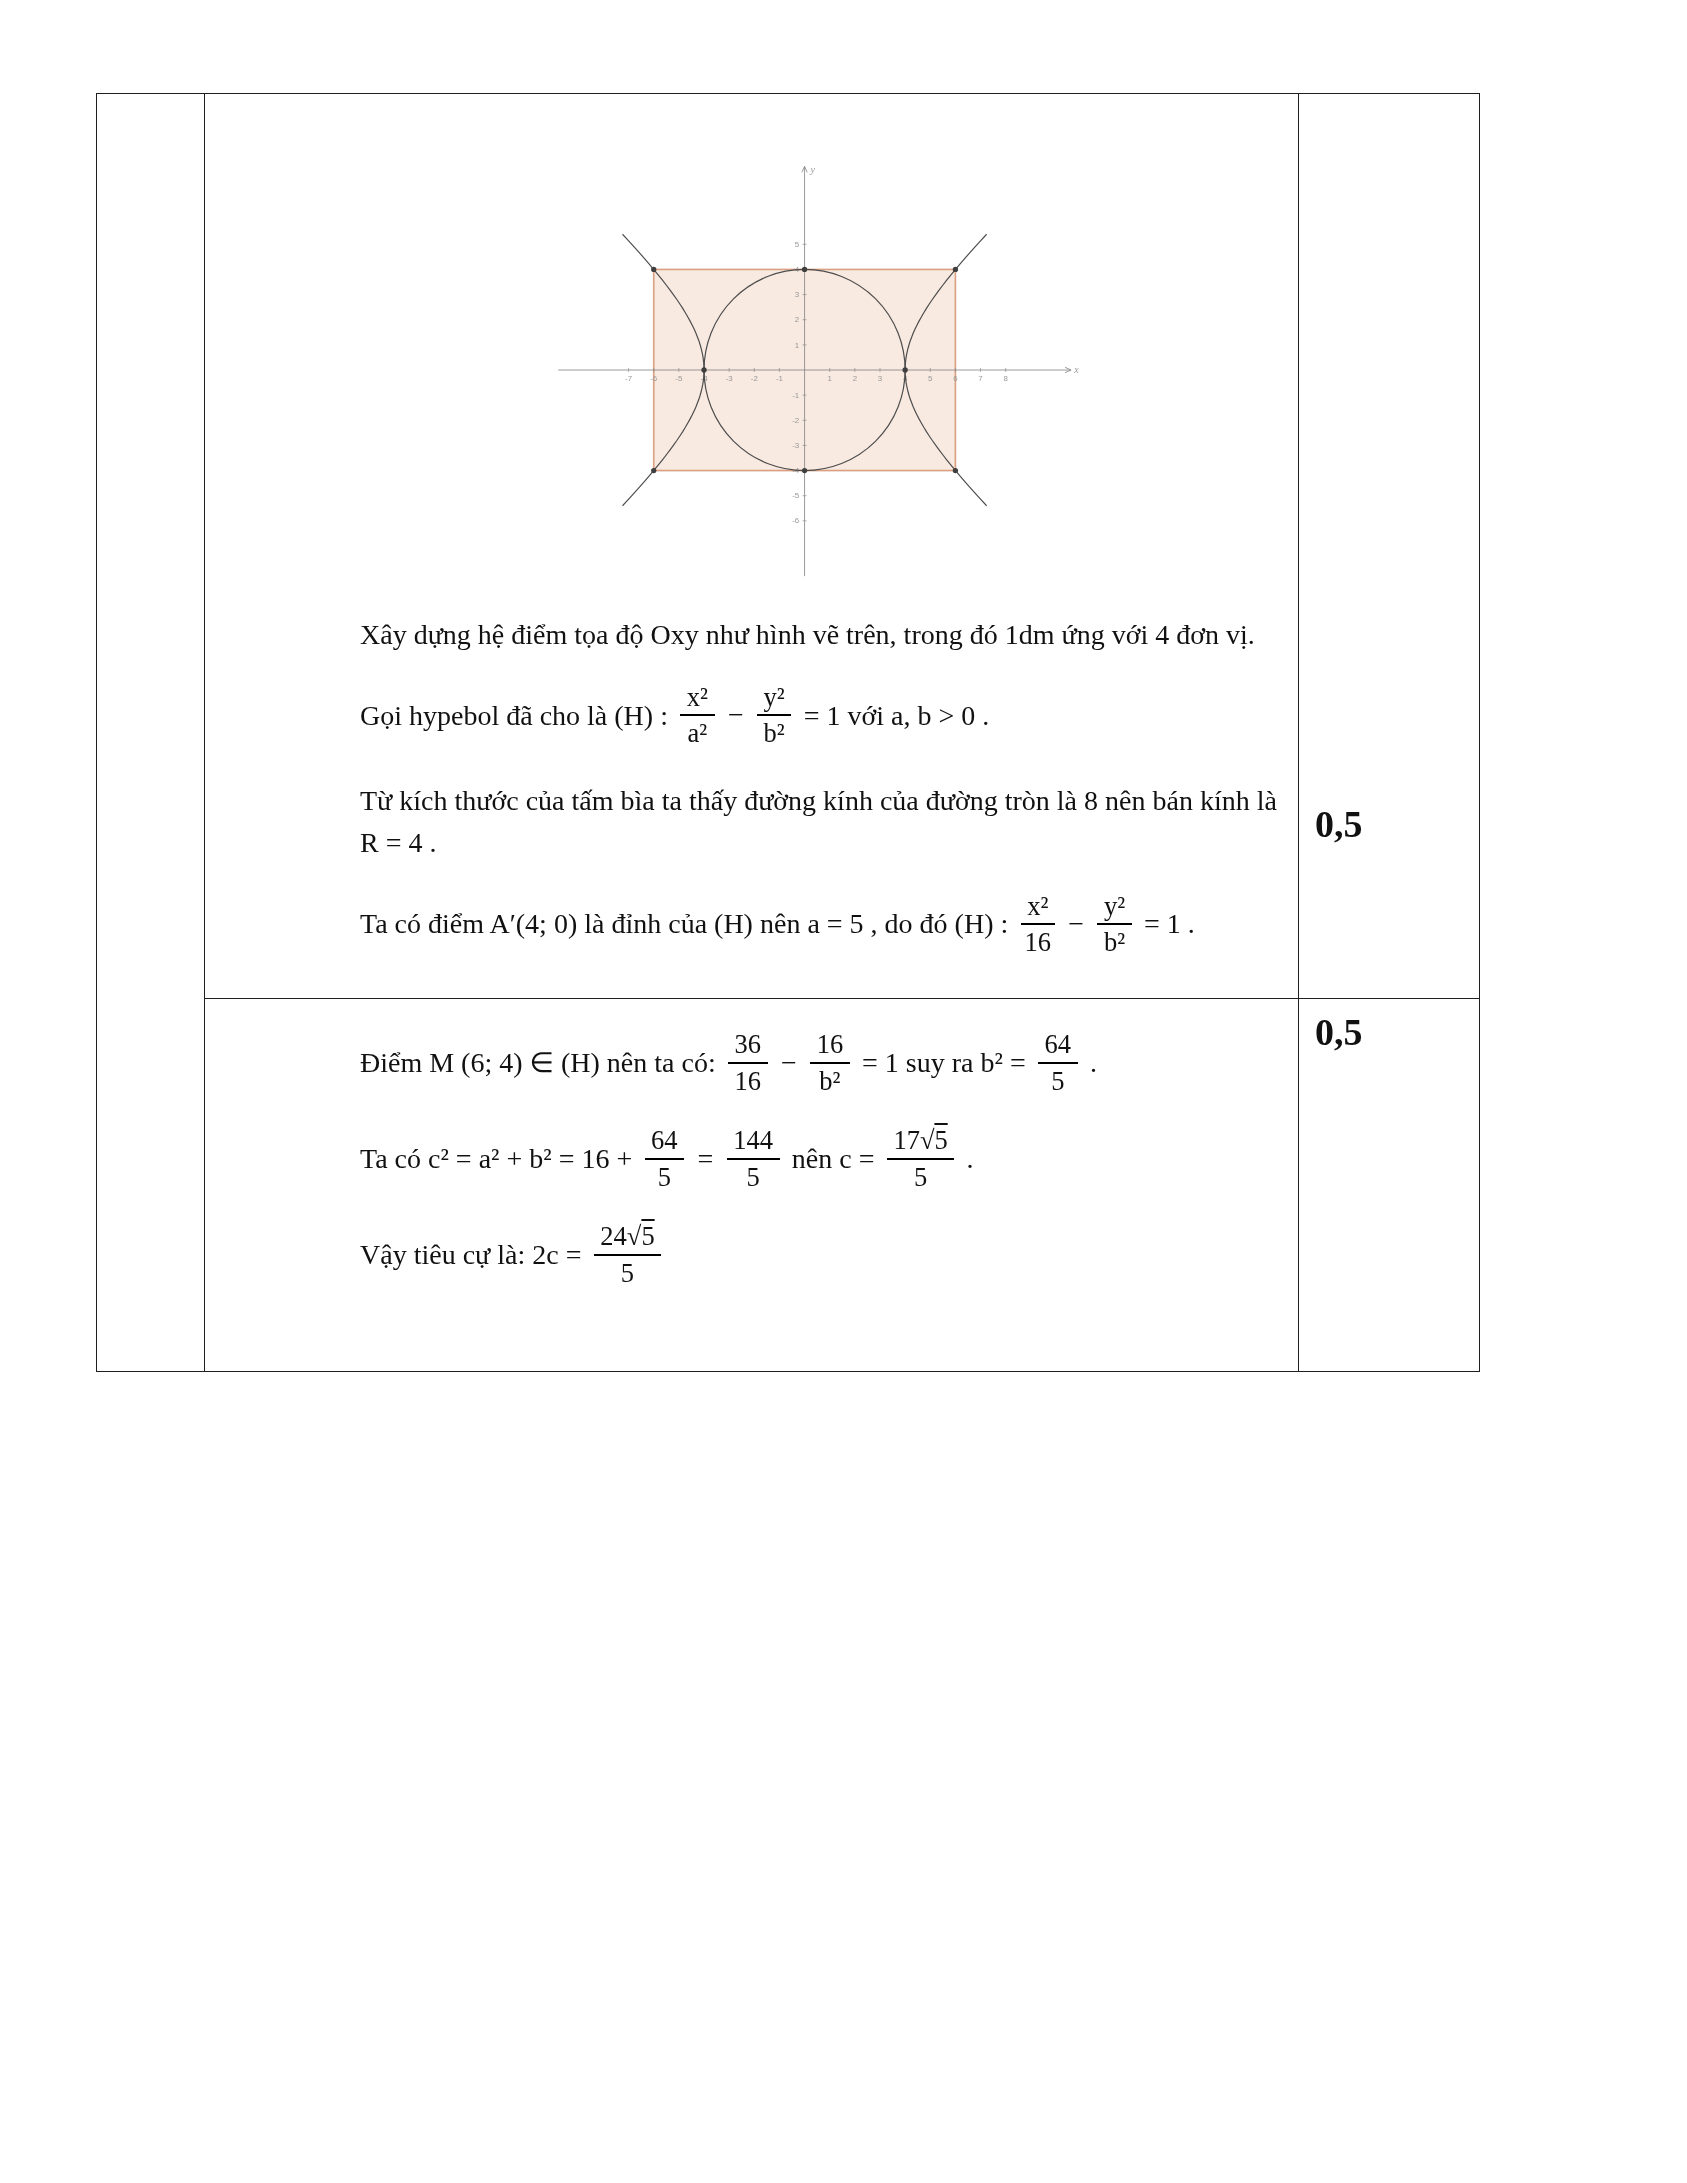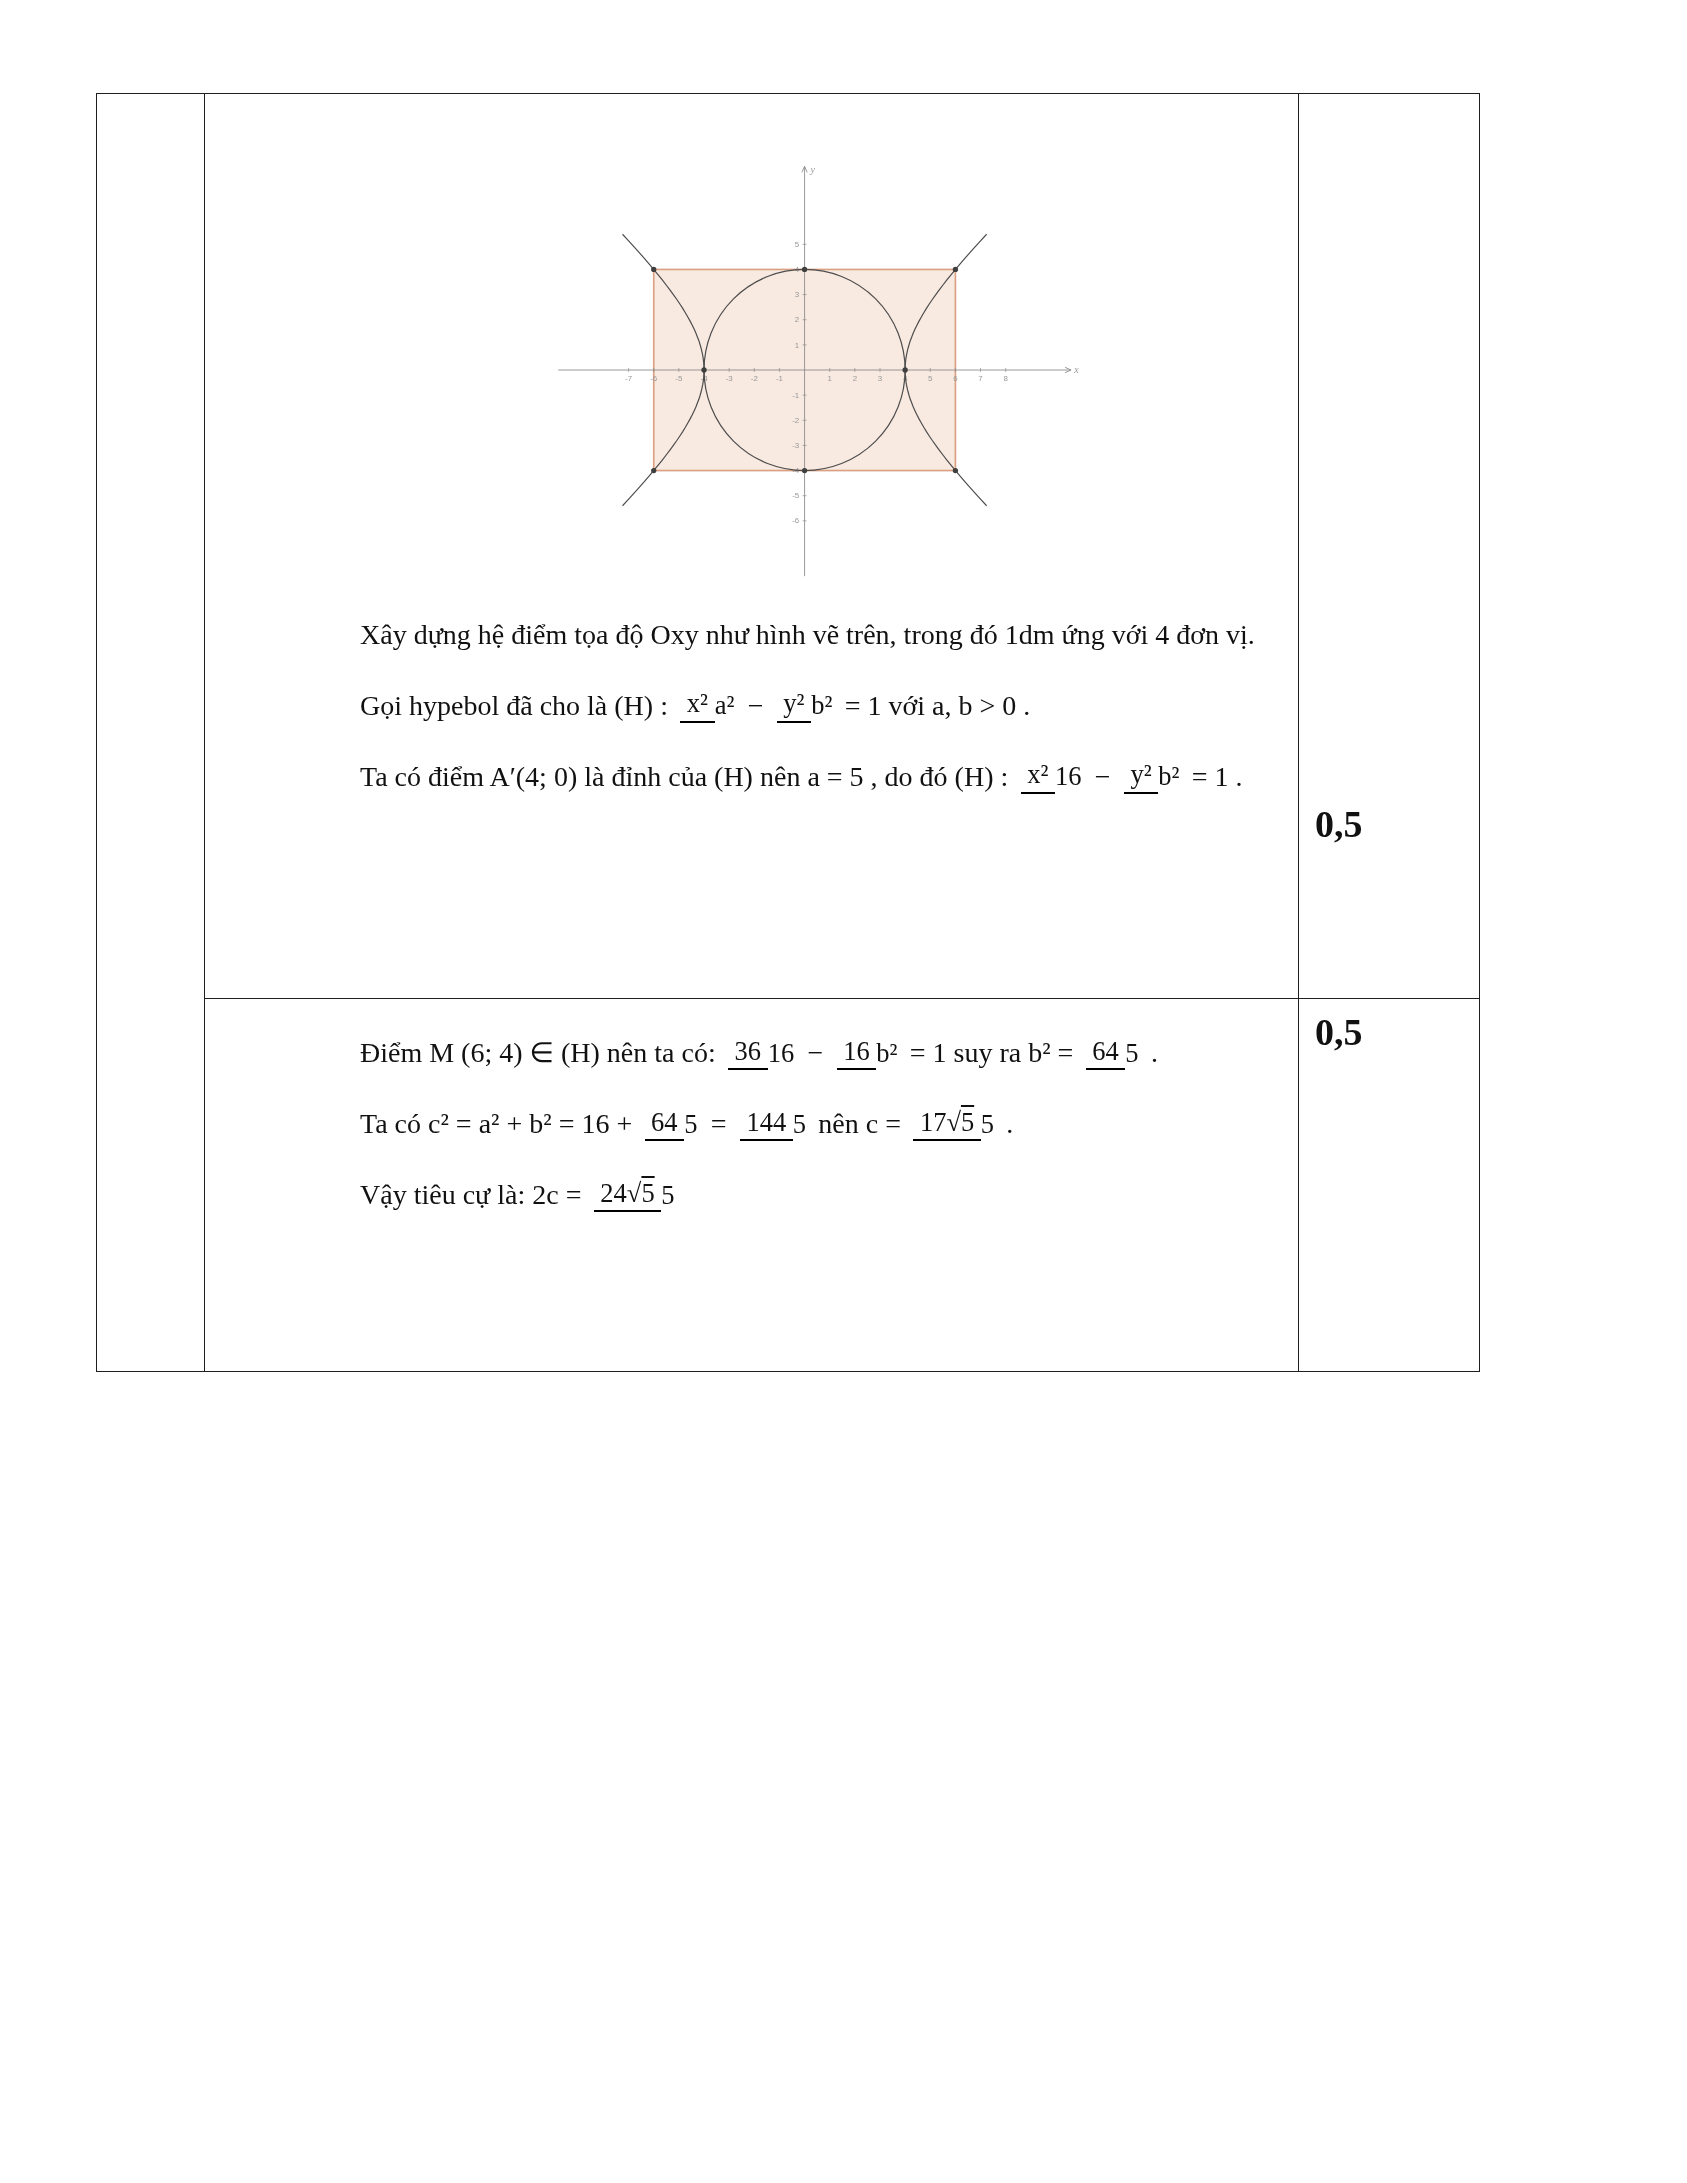--- a/index.html
+++ b/index.html
@@ -60,22 +60,22 @@
   p.line{
     font-size:28px;
     line-height:1.5;
     margin:29px 0 0 0;
   }
   p.line.tight{}
   .mi{}
   .mo{padding:0 8px;}
   .frac{
     display:inline-flex;
-    flex-direction:row;
-    text-align:right;
+    flex-direction:column;
+    text-align:center;
     vertical-align:middle;
     line-height:1.15;
     margin:0 5.3px;
     position:relative;
     top:-2.6px;
     font-size:26.5px;
   }
   .frac .num{border-bottom:2px solid #000;padding:0 6.6px 2px 6.6px;}
   .frac .den{padding-top:2px;}
   .overline{text-decoration:overline;}
@@ -174,20 +174,23 @@
         <span class="frac mi">
             <span class="num">x²</span>
             <span class="den">a²</span>
           </span><span class="mo">−</span><span class="frac mi">
             <span class="num">y²</span>
             <span class="den">b²</span>
           </span>
         <span>= 1</span><span> với </span><span class="mi">a, b &gt; 0</span><span> .</span>
       </p>
 
+      <p class="line tight">
+        <span>Từ kích thước của tấm bìa ta thấy đường kính của đường tròn là 8 nên bán kính là </span><span class="mi">R = 4</span><span> .</span>
+      </p>
 
       <p class="line tight">
         <span>Ta có điểm </span><span class="mi">A′(4; 0)</span><span> là đỉnh của </span><span class="mi">(H)</span><span> nên </span><span class="mi">a = 5</span><span> , do đó </span><span class="mi">(H) :</span>
         <span class="frac mi">
             <span class="num">x²</span>
             <span class="den">16</span>
           </span><span class="mo">−</span><span class="frac mi">
             <span class="num">y²</span>
             <span class="den">b²</span>
           </span>

